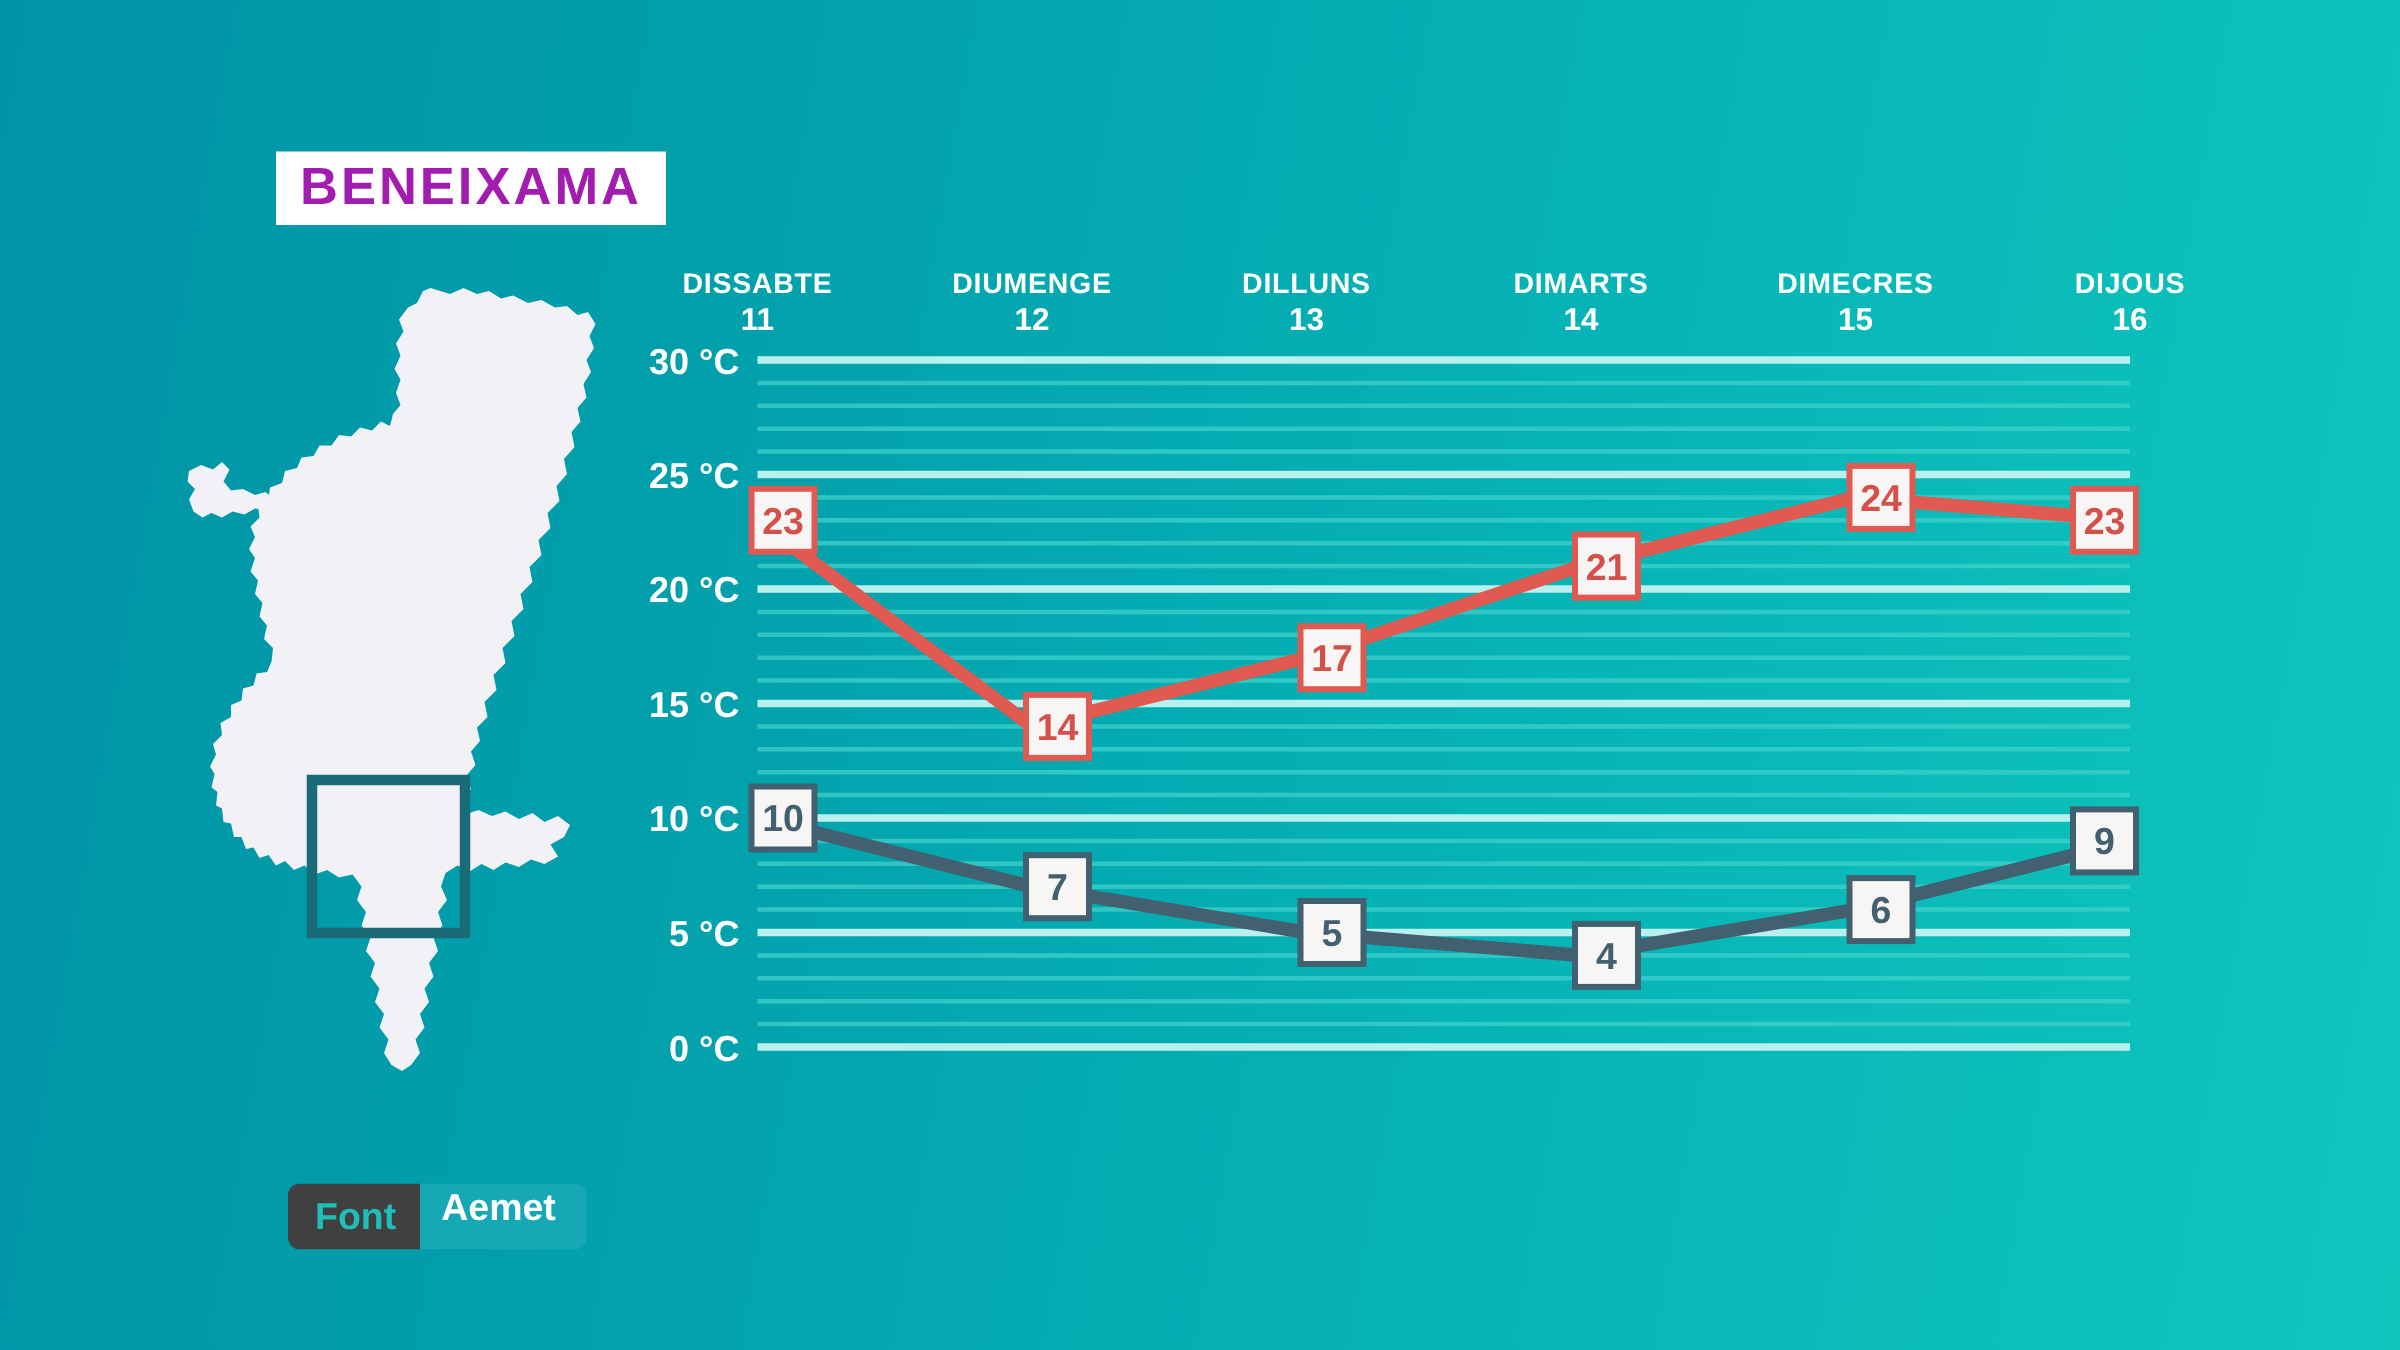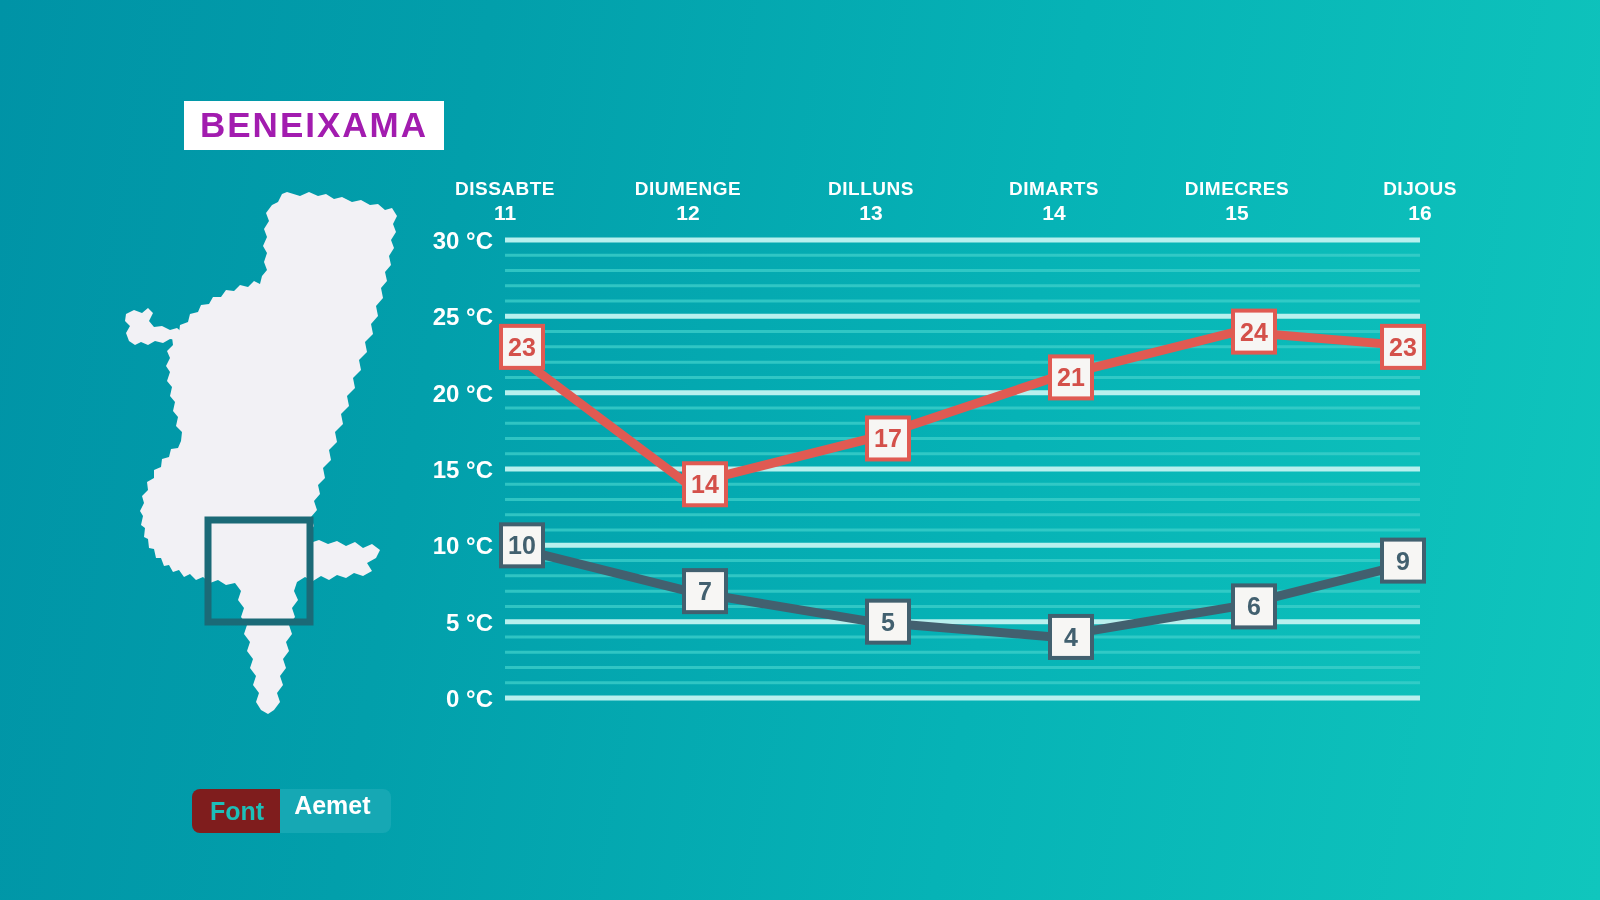--- a/index.html
+++ b/index.html
@@ -21,21 +21,21 @@
   
   #map-wrap{ position:absolute; left:104px; top:180px; width:310px; height:560px; }
   #map-wrap svg{ display:block; width:310px; height:560px; }
   
   #source-pill{
     position:absolute; left:192px; top:789px;
     height:44px; display:flex; align-items:stretch;
     border-radius:8px; overflow:hidden;
   }
   #source-pill .seg-a{
-    background:#7f1d1d; color:#1dbfb8; font-size:25px; font-weight:bold;
+    background:#404040; color:#1dbfb8; font-size:25px; font-weight:bold;
     display:flex; align-items:center; padding:0 16px 0 18px; line-height:1;
   }
   #source-pill .seg-b{
     background:#16a8b4; color:#ffffff; font-size:25px; font-weight:bold;
     display:flex; align-items:center; padding:0 20px 12px 14px; line-height:1;
   }
   
   #chart{ position:absolute; left:0; top:0; width:1600px; height:900px; }
   #chart svg{ display:block; }
   .daylabel{ fill:#ffffff; font-size:19px; font-weight:bold; letter-spacing:.5px; }

